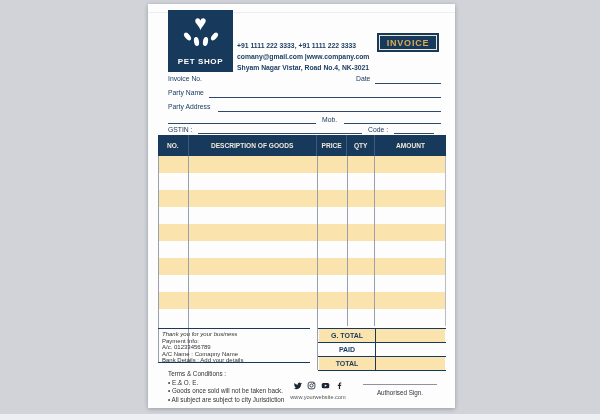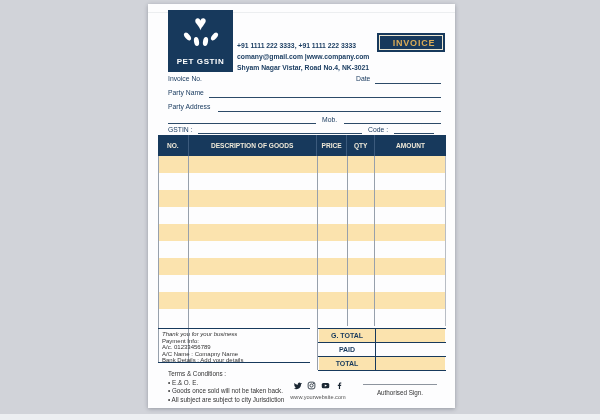--- a/index.html
+++ b/index.html
@@ -19,21 +19,21 @@
   .toe2{left:11px;top:18px;transform:rotate(-10deg);}
   .toe3{left:20px;top:18px;transform:rotate(10deg);}
   .toe4{left:29px;top:13px;transform:rotate(40deg);}
   .logo-text{position:absolute;left:0;bottom:6px;width:100%;text-align:center;color:#fff;
         font-size:8px;font-weight:bold;letter-spacing:.6px;}
 
   
   .contact{position:absolute;left:89px;top:36px;color:#1d3f63;font-size:6.8px;font-weight:bold;
         line-height:11px;white-space:nowrap;}
   .badge{position:absolute;left:229px;top:29px;width:62px;height:19px;background:#17395c;
-        display:flex;align-items:center;justify-content:center;padding-left:6px;}
+        display:flex;align-items:center;justify-content:center;}
   .badge::after{content:"";position:absolute;inset:2px;border:1px solid #ece5cf;}
   .badge span{color:#d9ab57;font-size:9px;font-weight:bold;letter-spacing:.8px;}
 
   
   .lbl{position:absolute;color:#1b3c60;font-size:6.8px;white-space:nowrap;}
   .wline{position:absolute;height:1px;background:#2c4a68;}
 
   
   .thead{position:absolute;left:10px;top:131px;width:288px;height:21px;background:#17395c;
         display:flex;color:#efe9d8;font-size:6.6px;font-weight:bold;}
@@ -70,21 +70,21 @@
     <div class="fold-line"></div>
 
     <div class="logo">
       <div class="paw">
         <span class="heart">♥</span>
         <div class="toe toe1"></div>
         <div class="toe toe2"></div>
         <div class="toe toe3"></div>
         <div class="toe toe4"></div>
       </div>
-      <div class="logo-text">PET GSTIN</div>
+      <div class="logo-text">PET SHOP</div>
     </div>
 
     <div class="contact">
       <div>+91 1111 222 3333, +91 1111 222 3333</div>
       <div>comany@gmail.com |www.company.com</div>
       <div>Shyam Nagar Vistar, Road No.4, NK-3021</div>
     </div>
 
     <div class="badge">
       <span>INVOICE</span>

